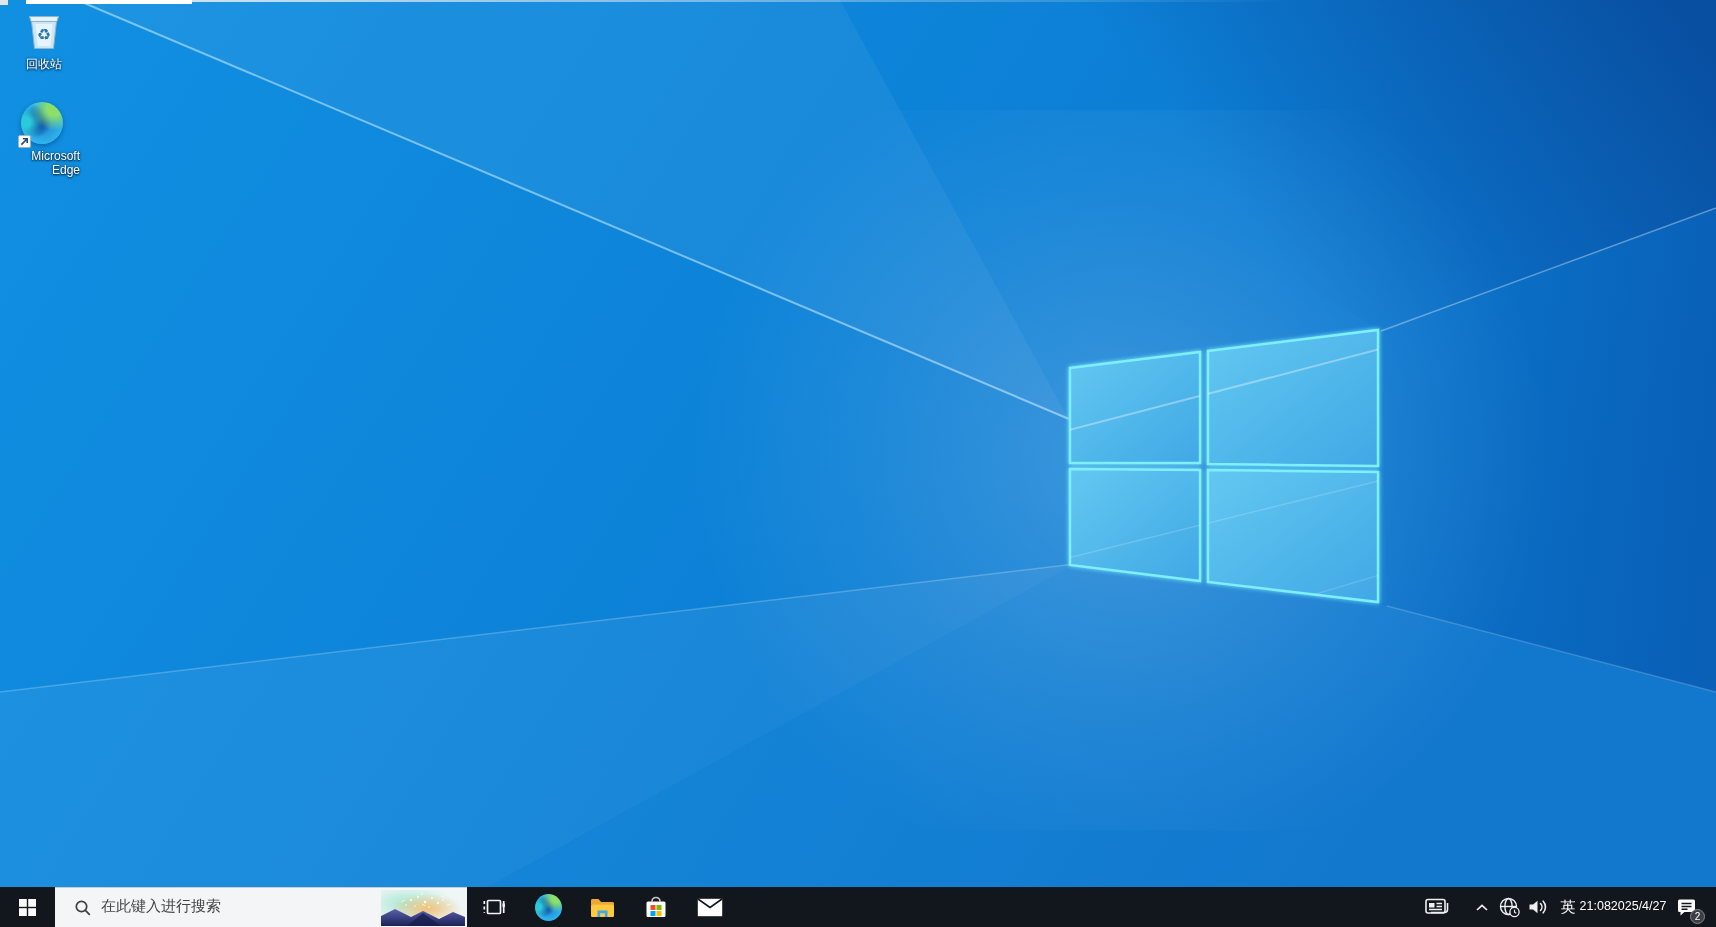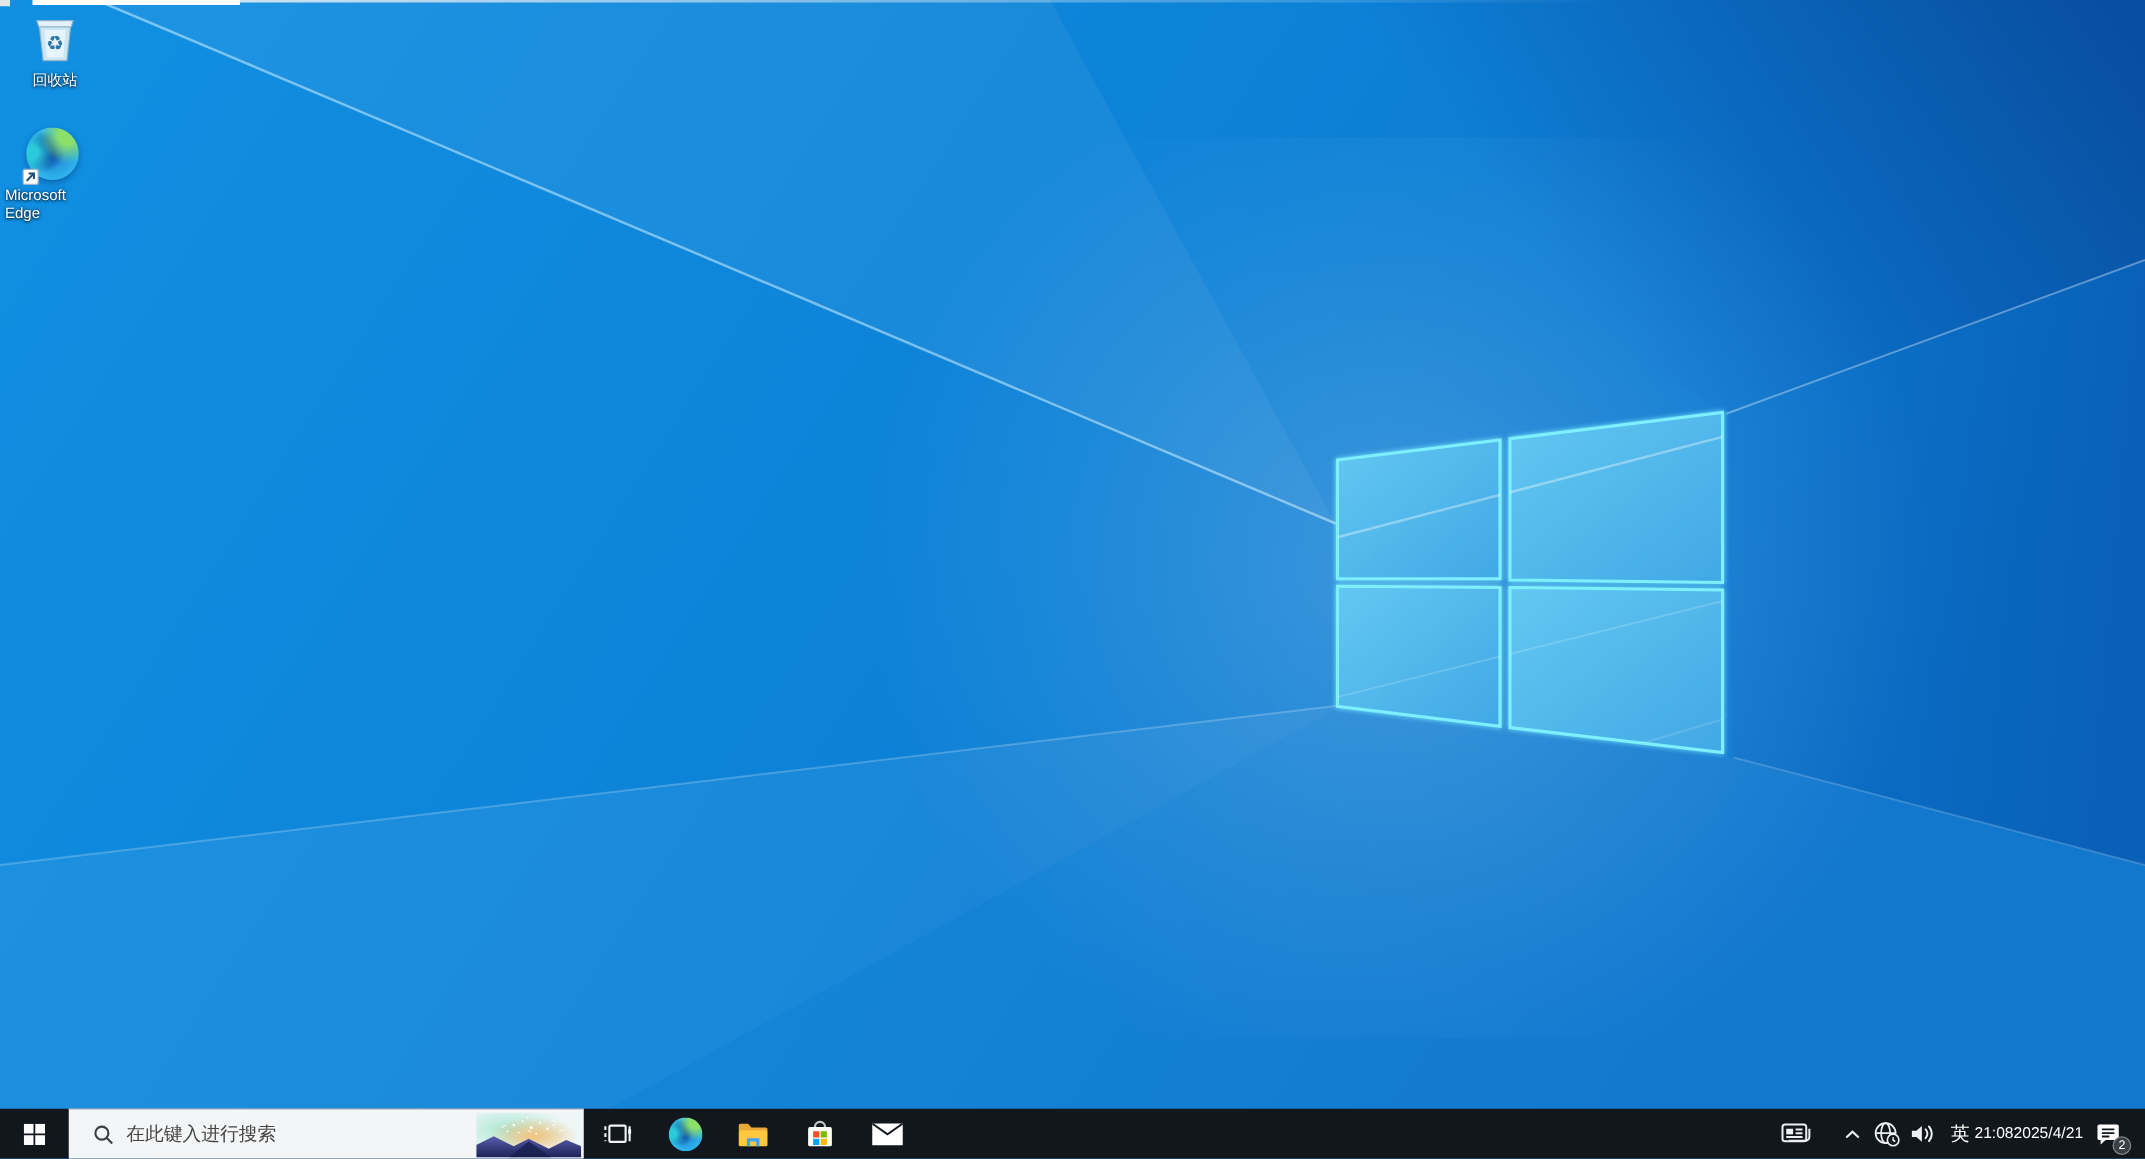--- a/index.html
+++ b/index.html
@@ -12,42 +12,42 @@
   .desktop{position:absolute;inset:0;}
   .wallpaper{position:absolute;left:0;top:0;width:1716px;height:927px;display:block;}
   .strip{position:absolute;z-index:3;}
   .strip-a{left:0;top:0;width:8px;height:5px;background:#e3e6e9;}
   .strip-b{left:26px;top:0;width:166px;height:4px;background:#ffffff;}
   .strip-c{left:192px;top:0;width:1100px;height:2px;
     background:linear-gradient(to right,rgba(235,240,244,.85),rgba(235,240,244,0));}
   
   .dicon{position:absolute;width:76px;display:flex;flex-direction:column;align-items:center;z-index:2;cursor:default;}
   .dicon-img{width:46px;height:46px;position:relative;display:flex;align-items:center;justify-content:center;}
-  .dicon-label{margin-top:3px;font-size:12px;color:#fff;text-align:left;line-height:1.18;
+  .dicon-label{margin-top:3px;font-size:12px;color:#fff;text-align:right;line-height:1.18;
     text-shadow:0 1px 2px rgba(0,0,0,.8),0 0 3px rgba(0,0,0,.55);}
   .edge-orb{border-radius:50%;
     background:
       radial-gradient(circle at 78% 16%, #8ce069 0%, #8ce069 14%, rgba(140,224,105,0) 45%),
       radial-gradient(circle at 10% 48%, #2cc9da 0%, #2cc9da 12%, rgba(44,201,218,0) 42%),
       radial-gradient(circle at 34% 46%, #0d4ca0 0%, #0d4ca0 18%, rgba(13,76,160,0) 46%),
       radial-gradient(circle at 52% 52%, #1b7fd0 0%, #2fb3ec 62%, #55d6f6 100%);
   }
   .edge-orb-lg{width:42px;height:42px;box-shadow:0 2px 5px rgba(0,20,60,.35);}
   .edge-orb-sm{width:27px;height:27px;}
   .shortcut-badge{position:absolute;left:-1px;bottom:-2px;width:13px;height:13px;background:#fff;
     border:1px solid #9fb6c9;border-radius:2px;display:flex;align-items:center;justify-content:center;box-sizing:border-box;}
   
   .taskbar{position:absolute;left:0;bottom:0;width:100%;height:40px;background:#12161d;
     display:flex;align-items:stretch;z-index:5;}
   .start-btn{width:55px;display:flex;align-items:center;justify-content:center;}
   .search-box{width:412px;background:#f4f5f6;display:flex;align-items:center;box-sizing:border-box;
     border-top:1px solid #c9cdd1;}
   .search-mag{margin:0 9px 0 19px;display:flex;}
   .search-input{flex:1;min-width:0;border:none;background:transparent;outline:none;height:100%;
-    font-size:15px;color:#333;font-family:Liberation Sans, sans-serif;padding:0;}
+    font-size:15px;color:#333;font-family:Liberation Mono, monospace;padding:0;}
   .search-input::placeholder{color:#454545;opacity:1;}
   .search-img{width:84px;height:36px;margin:2px 2px 2px 4px;flex:none;display:flex;}
   .tb-app{width:54px;display:flex;align-items:center;justify-content:center;}
   .tray{margin-left:auto;display:flex;align-items:center;height:100%;padding-right:8px;}
   .tray-item{display:flex;align-items:center;justify-content:center;height:100%;}
   .t-news{width:40px;margin-right:12px;}
   .t-chev{width:24px;}
   .t-globe{width:30px;}
   .t-vol{width:30px;}
   .t-ime{width:28px;color:#fff;font-size:15px;}
@@ -300,21 +300,21 @@
       <svg width="24" height="20" viewBox="0 0 24 20">
         <path d="M2.5 7.5 v5 h3.6 l4.4 3.8 V3.7 L6.1 7.5 Z" fill="#eef1f4"></path>
         <path d="M13.5 6.5 a5 5 0 0 1 0 7 M16.2 4.2 a8.6 8.6 0 0 1 0 11.6" fill="none" stroke="#eef1f4" stroke-width="1.6" stroke-linecap="round"></path>
       </svg>
     </div>
 
     <div class="tray-item t-ime">英</div>
 
     <div class="tray-item t-clock">
       <div>21:08</div>
-      <div>2025/4/21</div>
+      <div>2025/4/27</div>
     </div>
 
     <div class="tray-item t-action">
       <svg width="24" height="22" viewBox="0 0 24 22">
         <rect x="4" y="3.5" width="17" height="12.5" rx="1.5" fill="#fff"></rect>
         <path d="M6.5 15.5 h4.5 l-4.5 4 Z" fill="#fff"></path>
         <path d="M7.5 7.5 h10 M7.5 10.5 h10 M7.5 13.2 h6" stroke="#12161d" stroke-width="1.5"></path>
       </svg>
       <div class="action-badge">2</div>
     </div>

